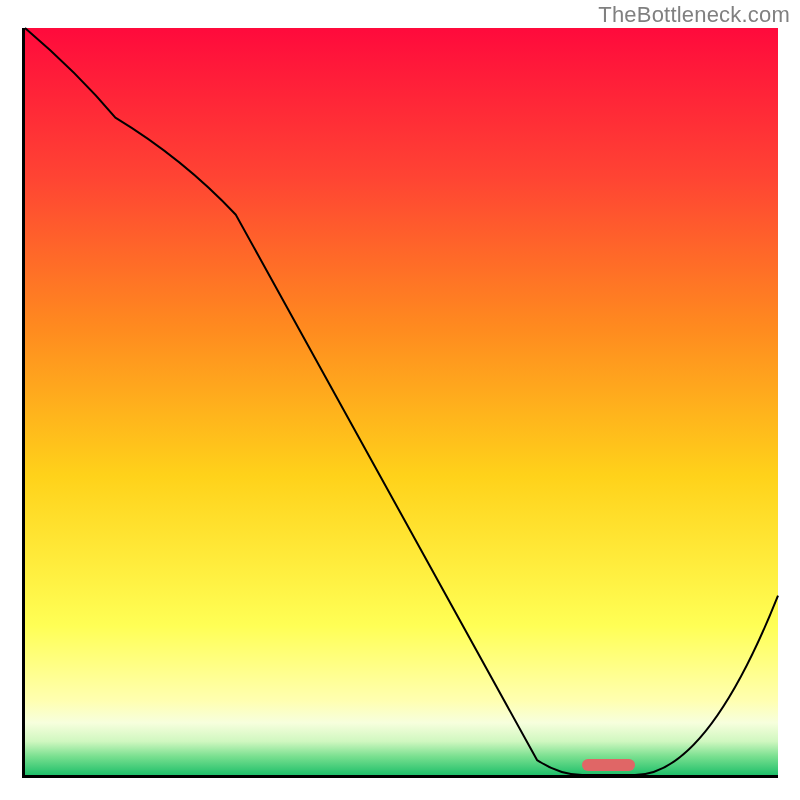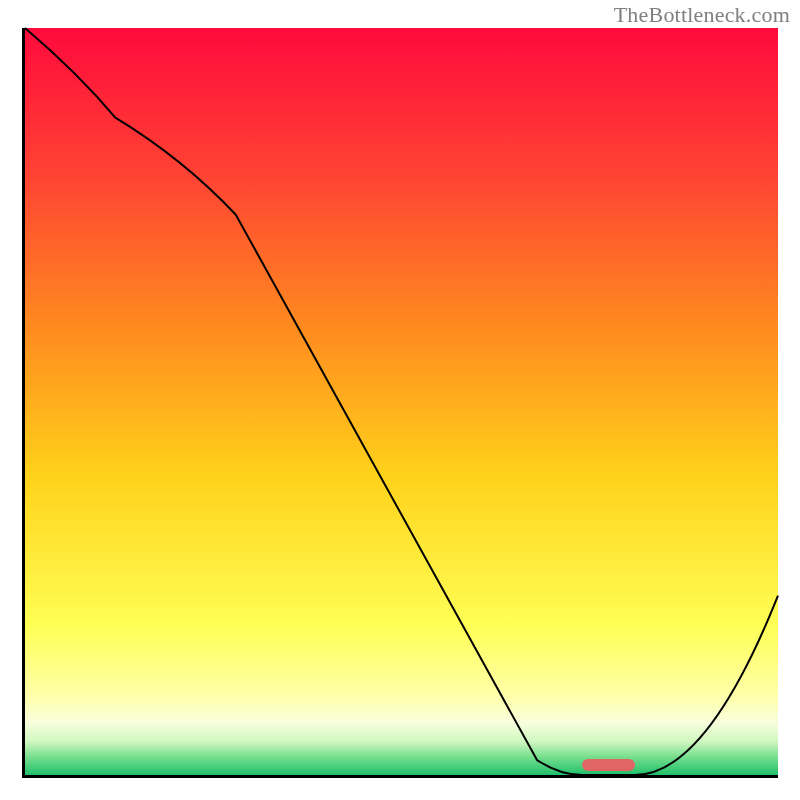--- a/index.html
+++ b/index.html
@@ -7,21 +7,20 @@
     padding: 0;
     width: 800px;
     height: 800px;
     background: #ffffff;
     font-family: Arial, Helvetica, sans-serif;
   }
   .container {
     position: relative;
     width: 800px;
     height: 784px;
-    font-family: Liberation Serif, serif;
   }
   .watermark {
     position: absolute;
     top: 2px;
     right: 10px;
     font-size: 22px;
     color: #808080;
     font-weight: normal;
     letter-spacing: 0.2px;
   }

